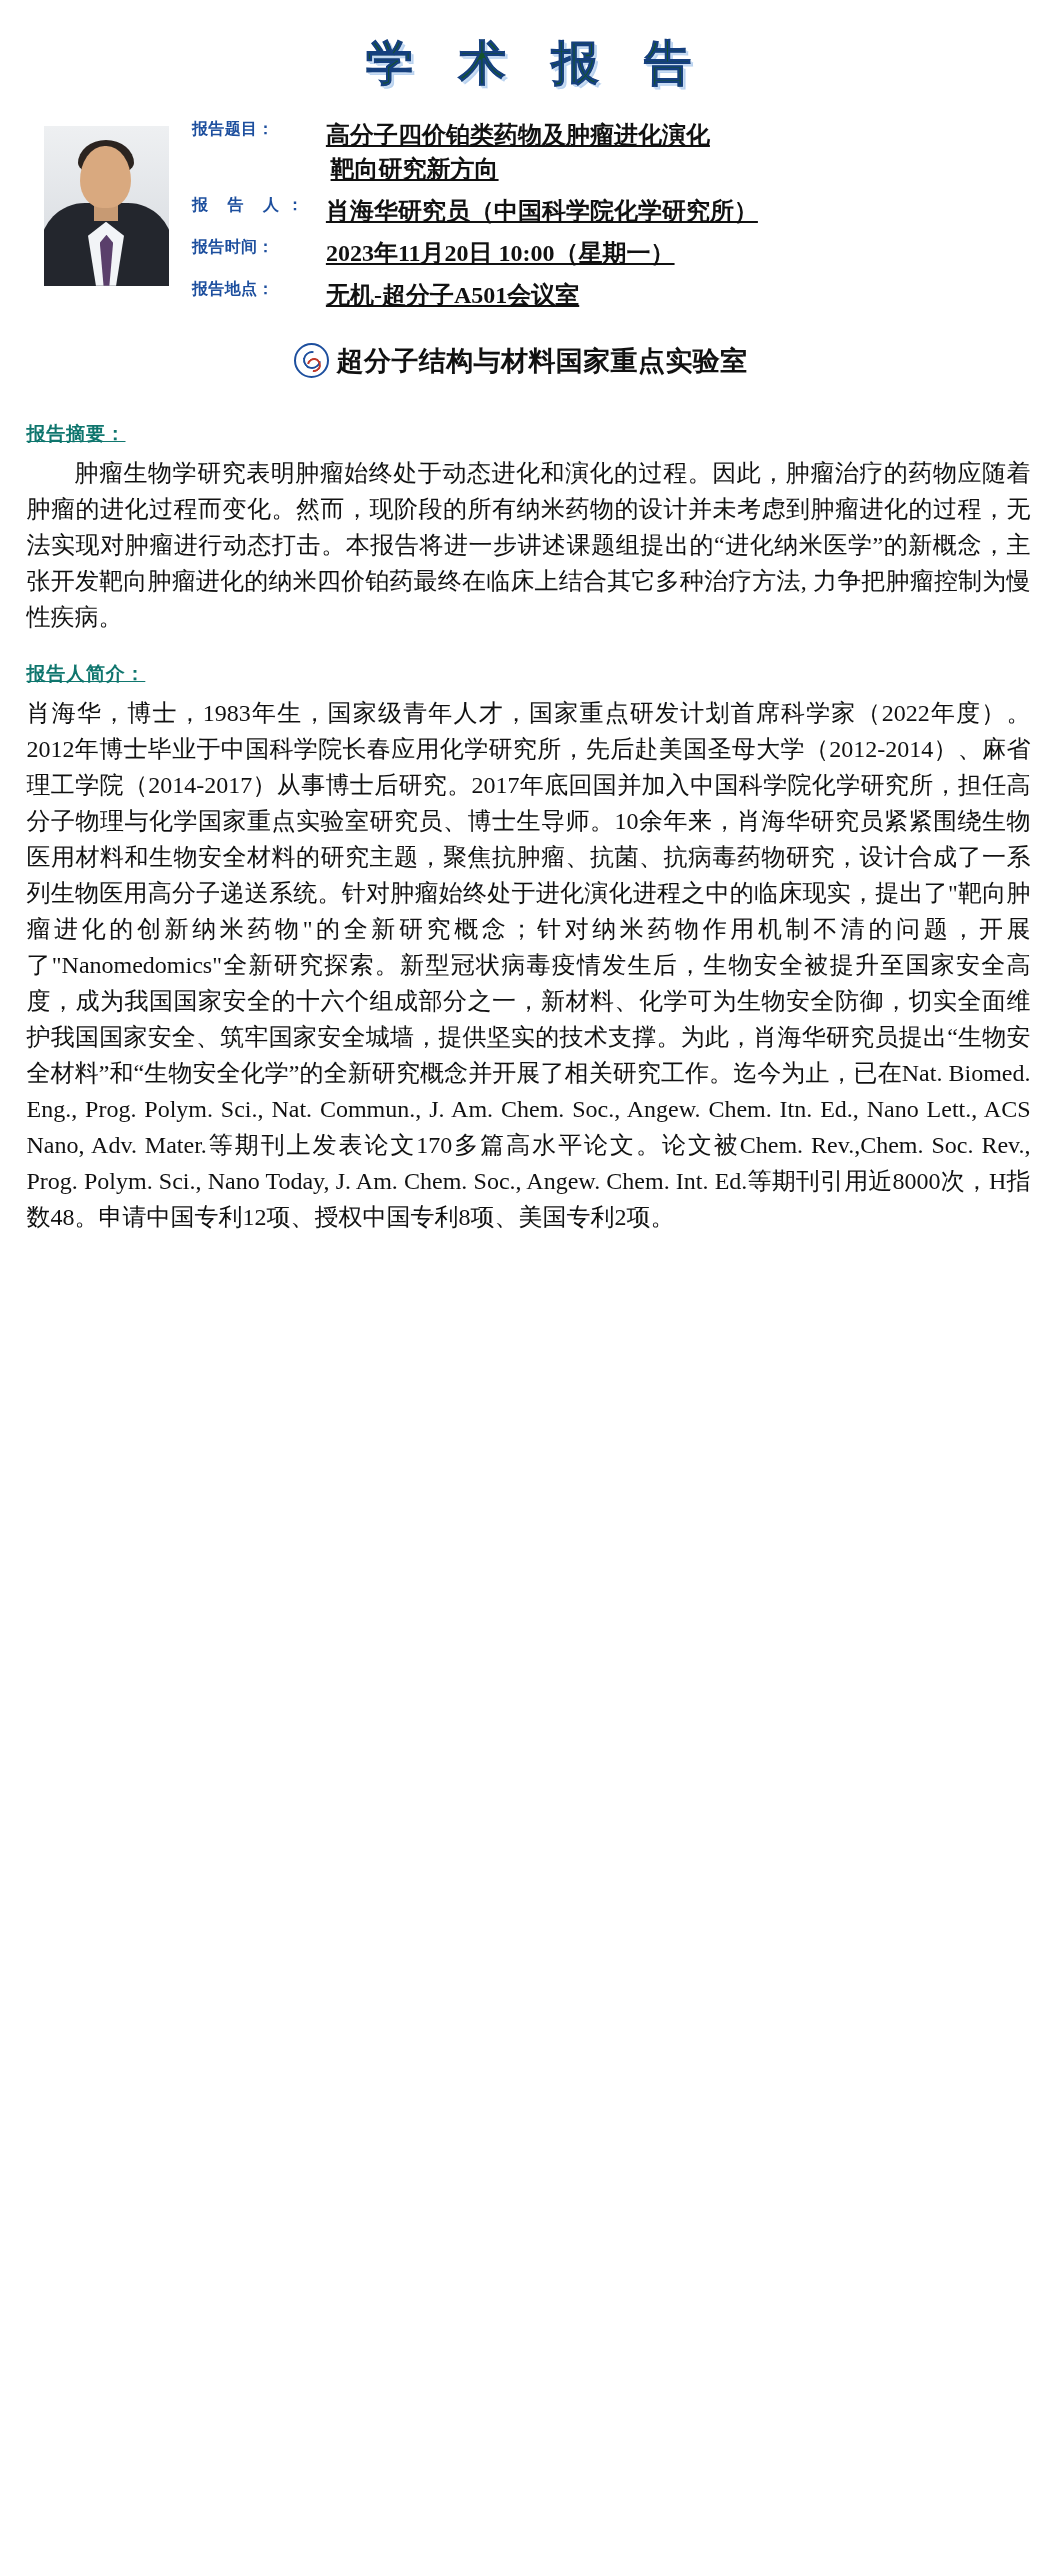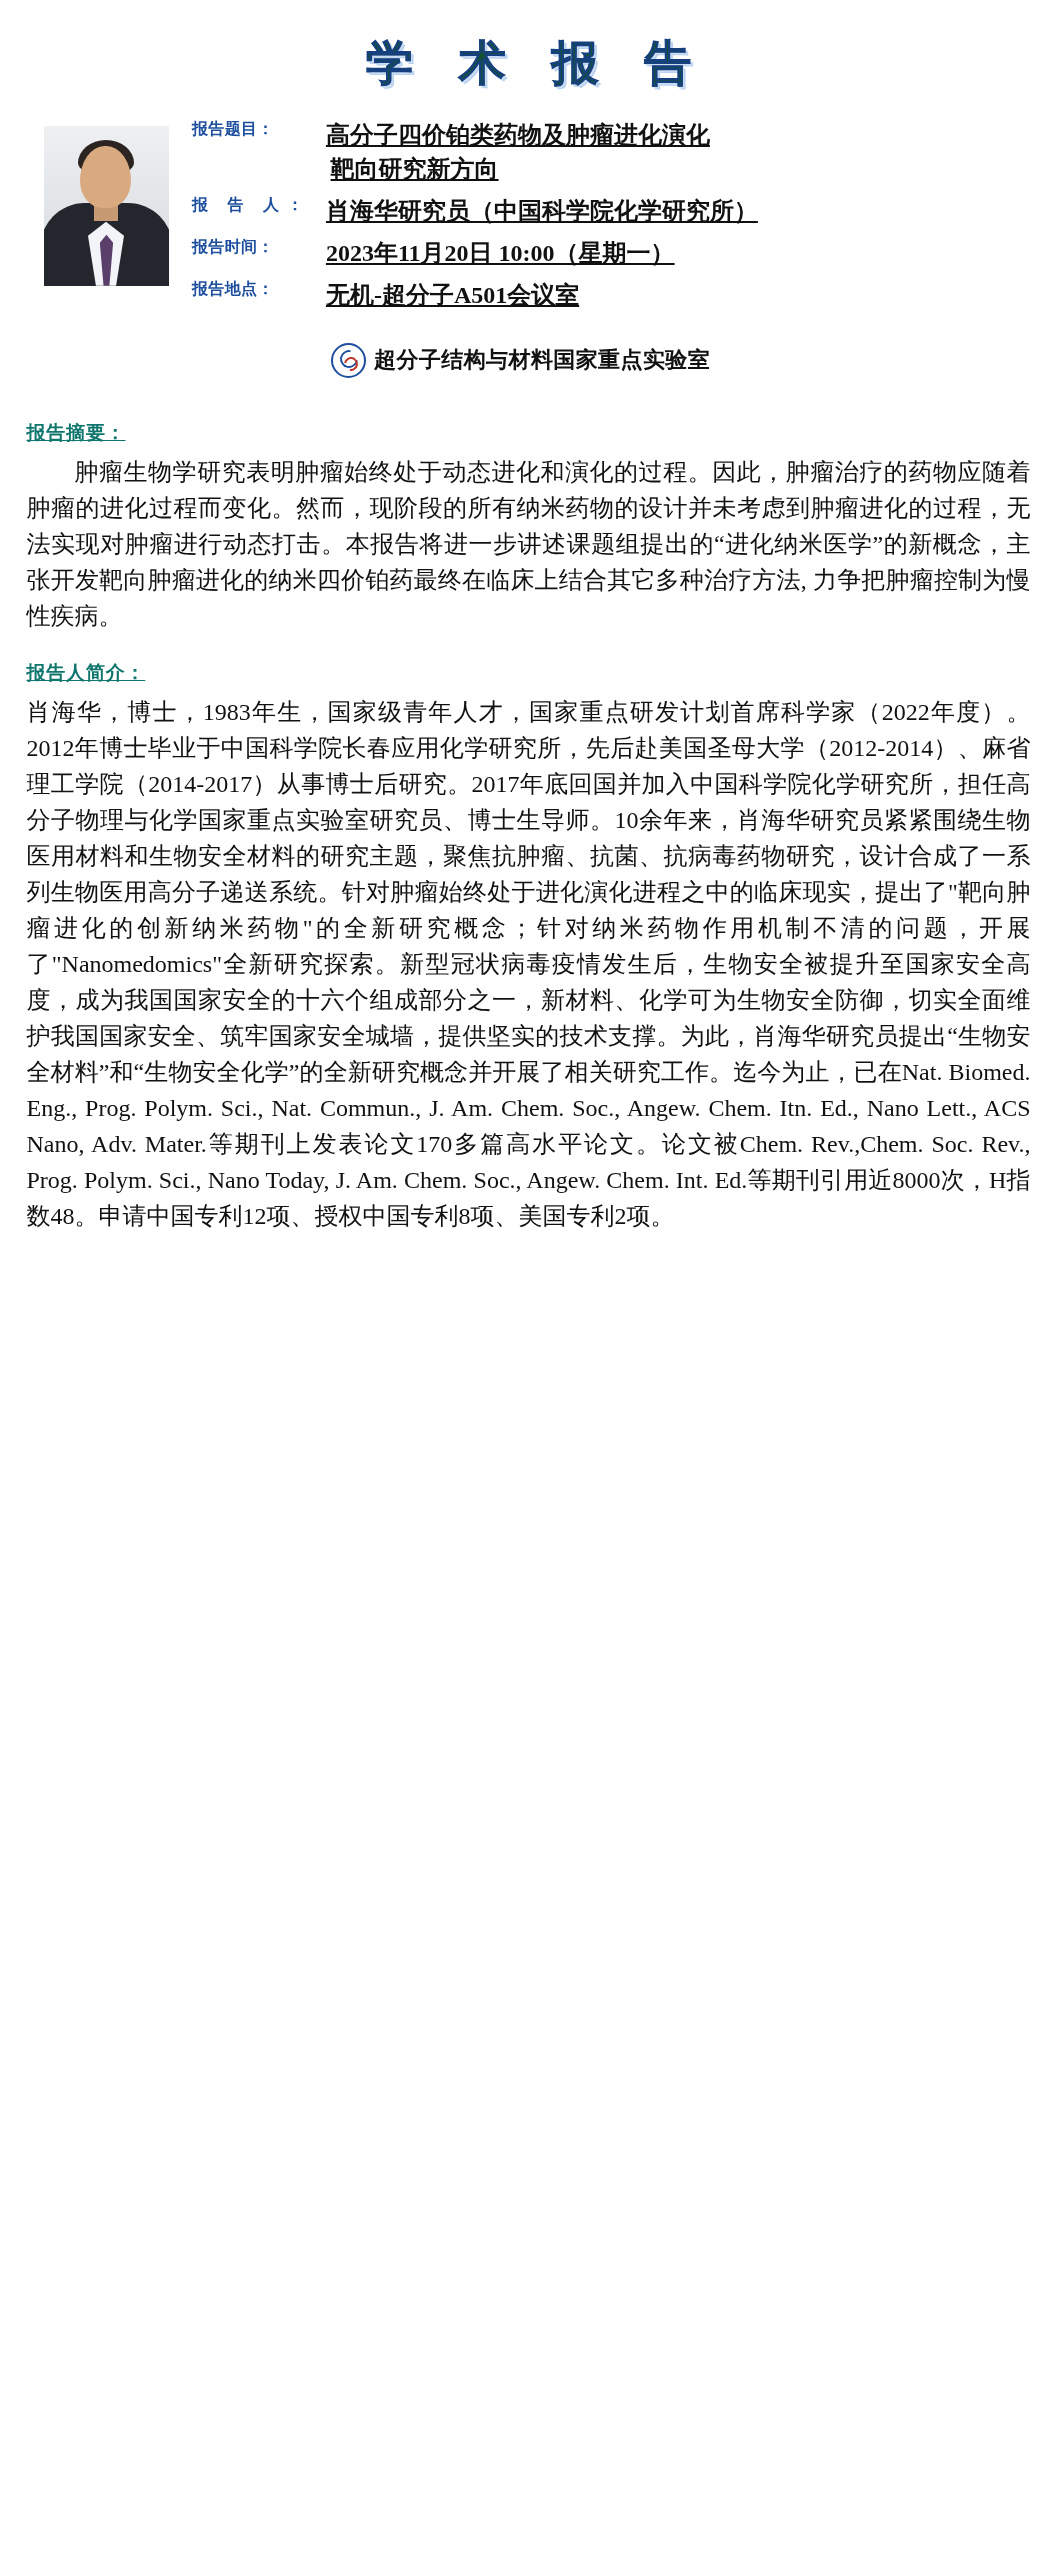--- a/index.html
+++ b/index.html
@@ -191,21 +191,21 @@
     content: "";
     position: absolute;
     left: 11px; top: 12.5px;
     width: 10px; height: 10px;
     border: 2.3px solid #c0392b;
     border-left-color: transparent;
     border-radius: 50%;
     transform: rotate(-35deg);
   }
   .lab-name {
-    font-size: 22px;
+    font-size: 27px;
     font-weight: bold;
     color: #111111;
     letter-spacing: 0.4px;
   }
 
   
   .section {
     margin-top: 42px;
   }
   .section-title {

